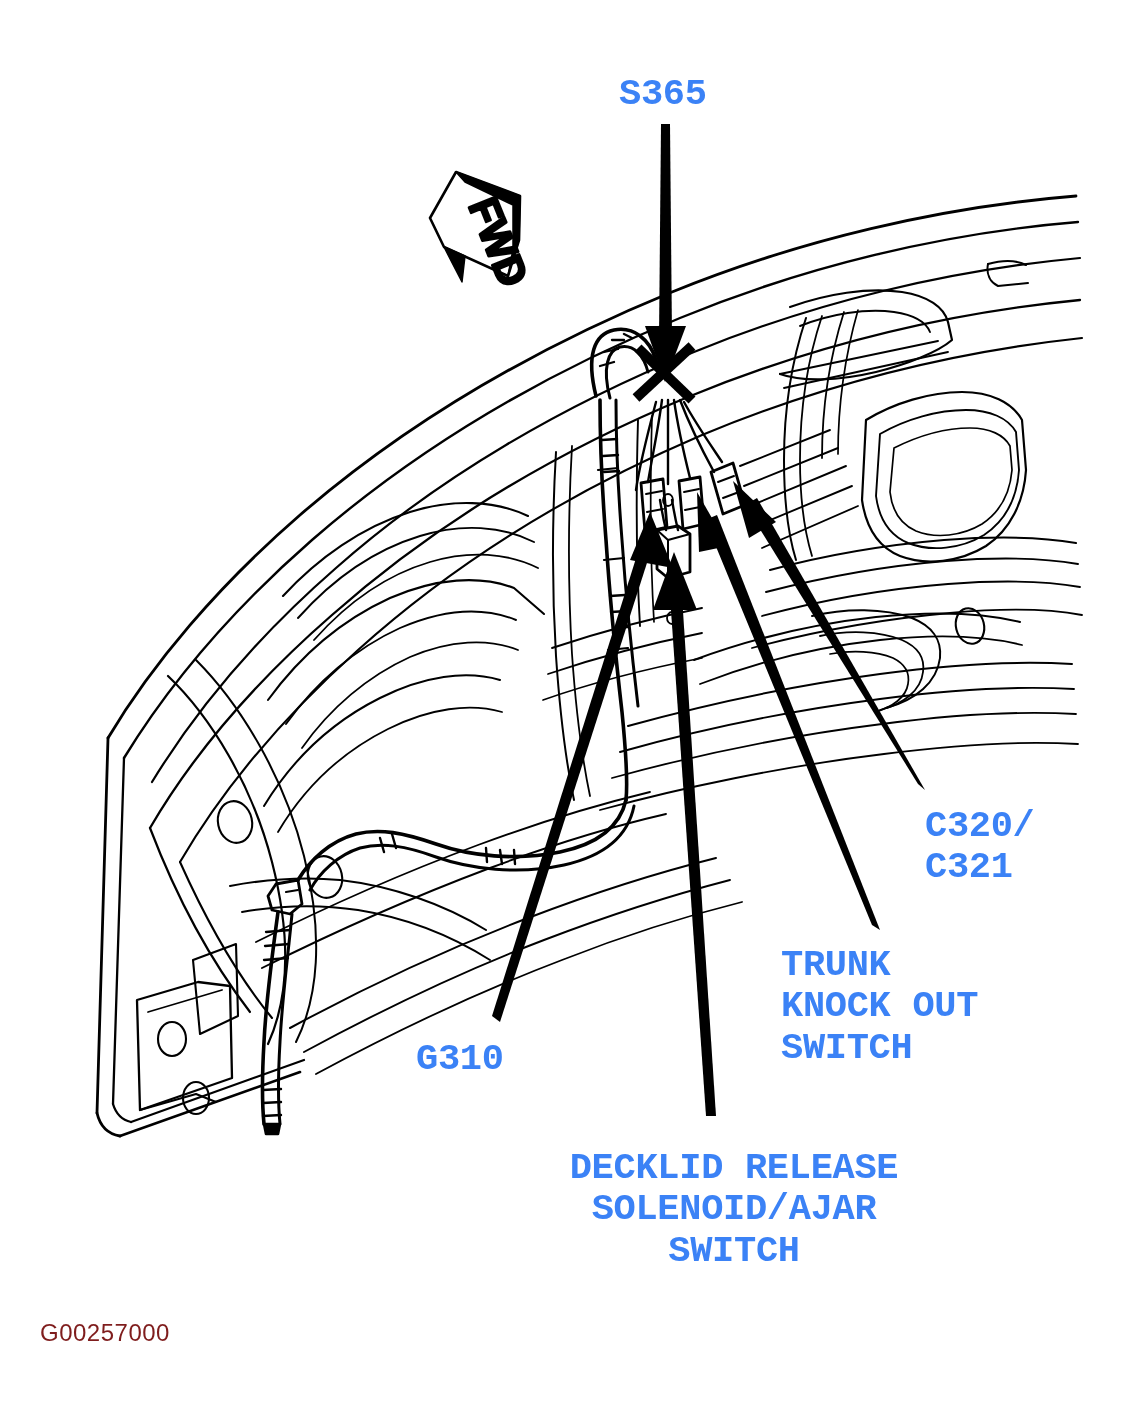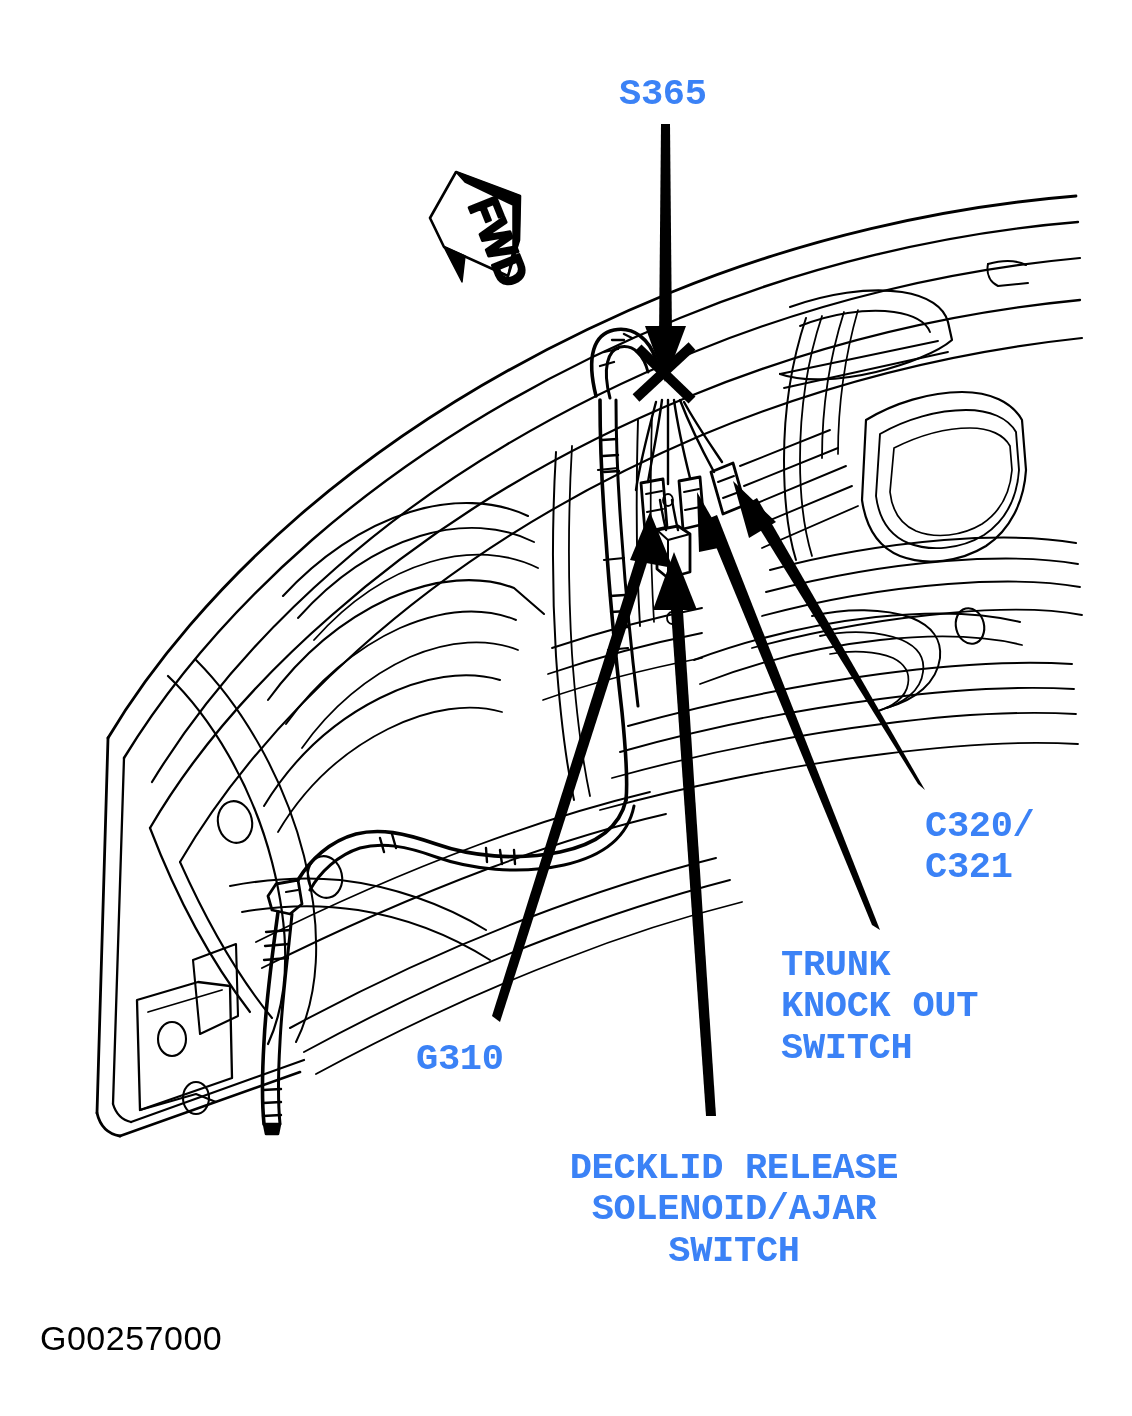--- a/index.html
+++ b/index.html
@@ -60,22 +60,22 @@
     font-size: 37px;
     text-align: center;
     width: 452px;
     margin-top: 16px;
   }
   #label-figure-id {
     position: absolute;
     left: 40px; top: 1319px;
     font-family: "Liberation Sans", sans-serif;
     font-weight: normal;
-    font-size: 34px;
-    color: #000000;
+    font-size: 24px;
+    color: #7f1d1d;
     letter-spacing: 0.5px;
   }
   .fwd-text {
     font-family: "Liberation Sans", sans-serif;
     font-weight: bold;
     font-size: 40px;
     fill: #000000;
   }
 </style>
 </head>

